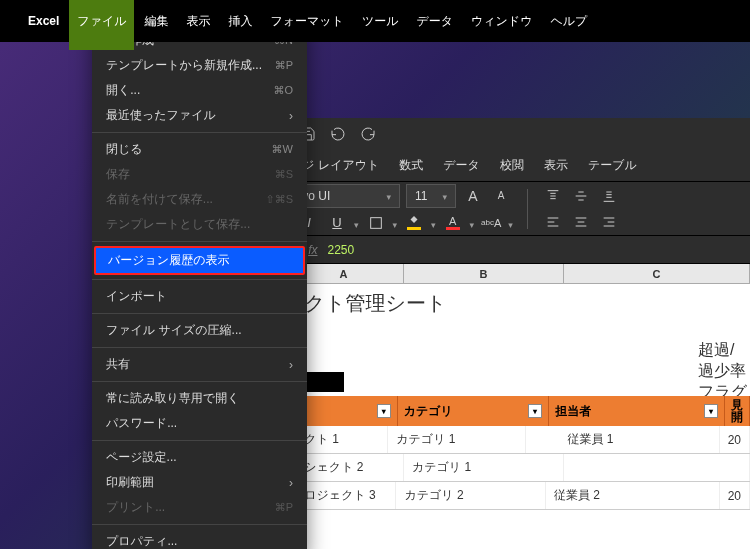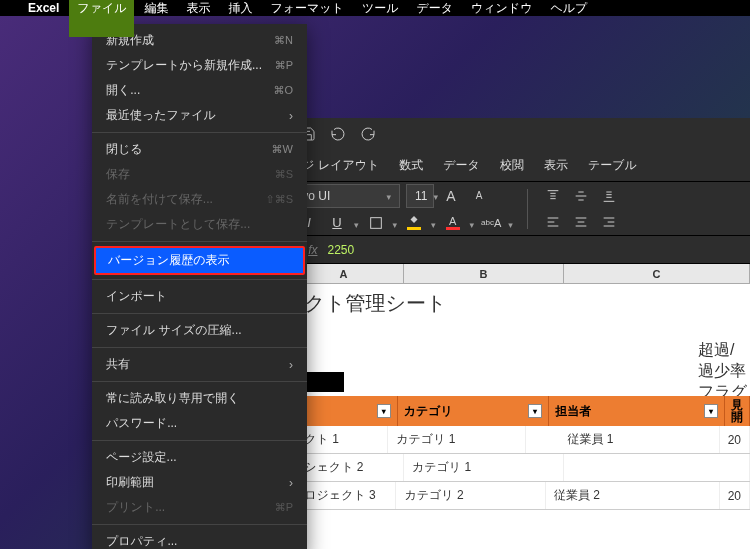--- a/index.html
+++ b/index.html
@@ -1,37 +1,37 @@
 <!DOCTYPE html>
 <html><head>
 <meta charset="utf-8">
 <style>
 * { margin: 0; padding: 0; box-sizing: border-box; font-family: -apple-system, "Hiragino Kaku Gothic ProN", sans-serif; }
 body { width: 750px; height: 549px; background: linear-gradient(135deg, #4a2c7a 0%, #2a1f5c 40%, #1a4d3a 100%); overflow: hidden; position: relative; }
-.menubar { height: 16px; background: #000; display: flex; align-items: center; padding: 0 10px; color: #fff; font-size: 12px; gap: 18px; position: relative; z-index: 100; }
+.menubar { height: 42px; background: #000; display: flex; align-items: center; padding: 0 10px; color: #fff; font-size: 12px; gap: 18px; position: relative; z-index: 100; }
 .apple-icon { font-size: 14px; }
 .menubar-item { cursor: default; }
 .menubar-item.active { background: #4d7c0f; padding: 20px 8px; margin: 0 -8px; }
 .dropdown { position: absolute; top: 24px; left: 92px; width: 215px; background: #2a2a2a; border-radius: 0 0 6px 6px; box-shadow: 0 4px 20px rgba(0,0,0,0.5); z-index: 99; padding: 4px 0; font-size: 12px; color: #ddd; }
 .menu-item { display: flex; justify-content: space-between; align-items: center; padding: 4px 14px; cursor: default; }
 .menu-item.highlighted { background: #0a5cff; color: #fff; border: 2px solid #ff2020; margin: 0 2px; border-radius: 2px; padding: 4px 12px; }
 .menu-item.disabled { color: #666; gap: 48px; }
 .menu-short { color: #888; font-size: 11px; }
 .menu-item.disabled .menu-short { color: #555; }
 .menu-sep { height: 1px; background: #444; margin: 4px 0; }
 .menu-arrow { color: #aaa; }
 .excel-window { position: absolute; top: 118px; left: 258px; right: 0; bottom: 0; background: #1e1e1e; display: flex; flex-direction: column; }
 .titlebar { height: 32px; background: #2d2d2d; display: flex; align-items: center; padding: 0 12px; gap: 14px; color: #ccc; }
 .title-icon { width: 16px; height: 16px; display: flex; align-items: center; justify-content: center; }
 .ribbon-tabs { height: 32px; background: #2d2d2d; display: flex; align-items: center; gap: 20px; padding: 0 20px; font-size: 12px; color: #ddd; border-bottom: 1px solid #000; }
 .ribbon-tab { padding: 6px 0; }
 .ribbon { height: 54px; background: #2d2d2d; display: flex; align-items: center; padding: 0 12px; gap: 8px; border-bottom: 1px solid #000; }
 .font-box { background: #3a3a3a; border: 1px solid #555; color: #ddd; font-size: 12px; padding: 3px 8px; height: 24px; display: flex; align-items: center; gap: 6px; }
 .font-name { width: 130px; justify-content: space-between; }
-.font-size { width: 28px; justify-content: space-between; }
+.font-size { width: 50px; justify-content: space-between; }
 .rb-group { display: flex; flex-direction: column; gap: 4px; }
 .rb-row { display: flex; gap: 6px; align-items: center; }
 .rb-btn { width: 22px; height: 22px; display: flex; align-items: center; justify-content: center; color: #ccc; font-size: 13px; }
 .rb-sep { width: 1px; height: 40px; background: #555; margin: 0 6px; }
 .A-inc::after { content:"A"; font-size: 14px; } .A-dec::after { content:"A"; font-size: 10px; }
 .formula-bar { height: 28px; background: #2d2d2d; display: flex; align-items: center; padding: 0 10px; gap: 10px; color: #ccc; font-size: 12px; border-bottom: 1px solid #000; }
 .fx-btn { color: #888; text-decoration: underline; }
 .sheet { flex: 1; background: #fff; display: flex; flex-direction: column; overflow: hidden; }
 .col-headers { display: flex; height: 20px; background: #e8e8e8; border-bottom: 1px solid #aaa; font-size: 11px; color: #333; }
 .rowh-spacer { width: 26px; background: #ddd; border-right: 1px solid #aaa; }

